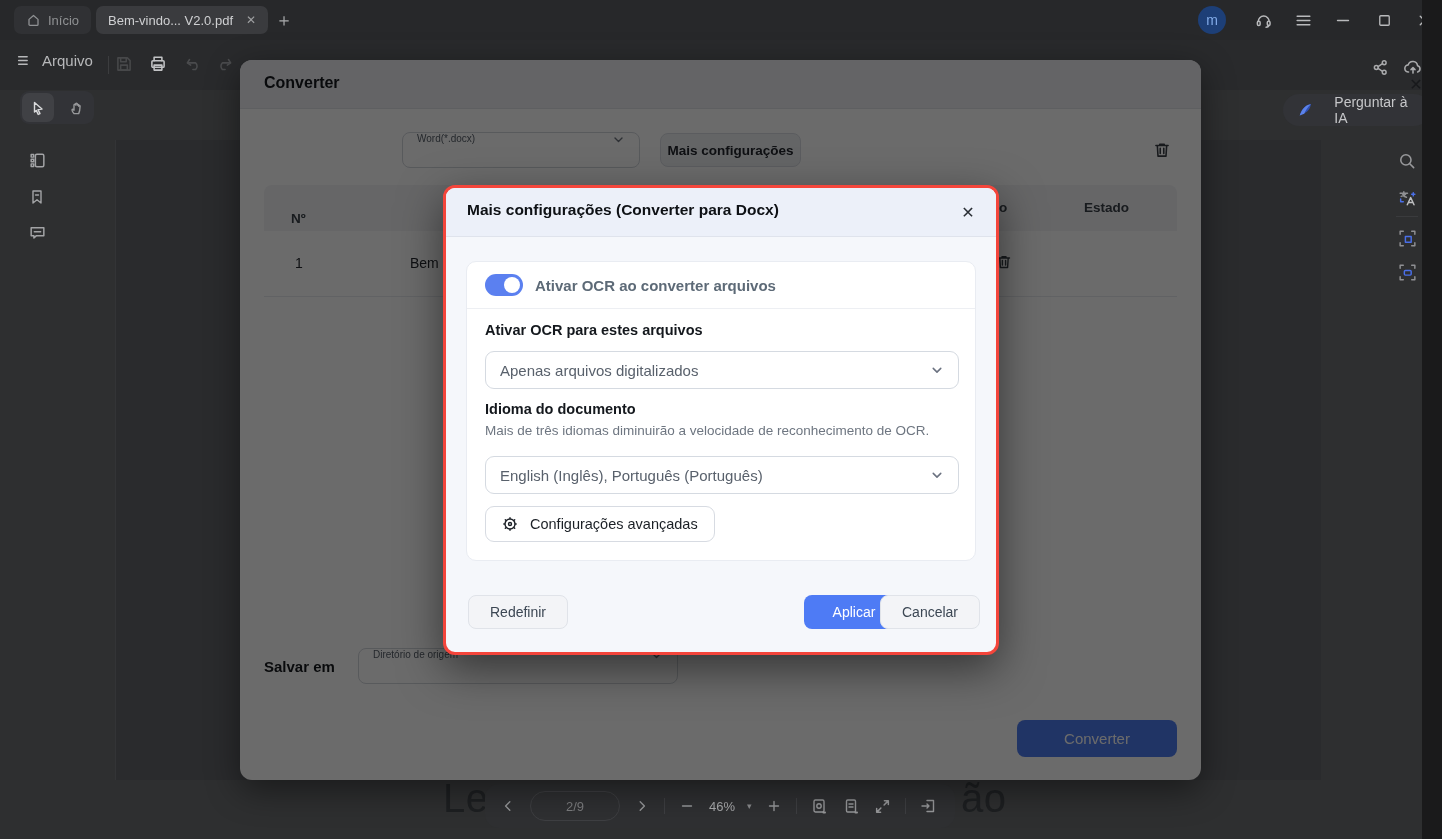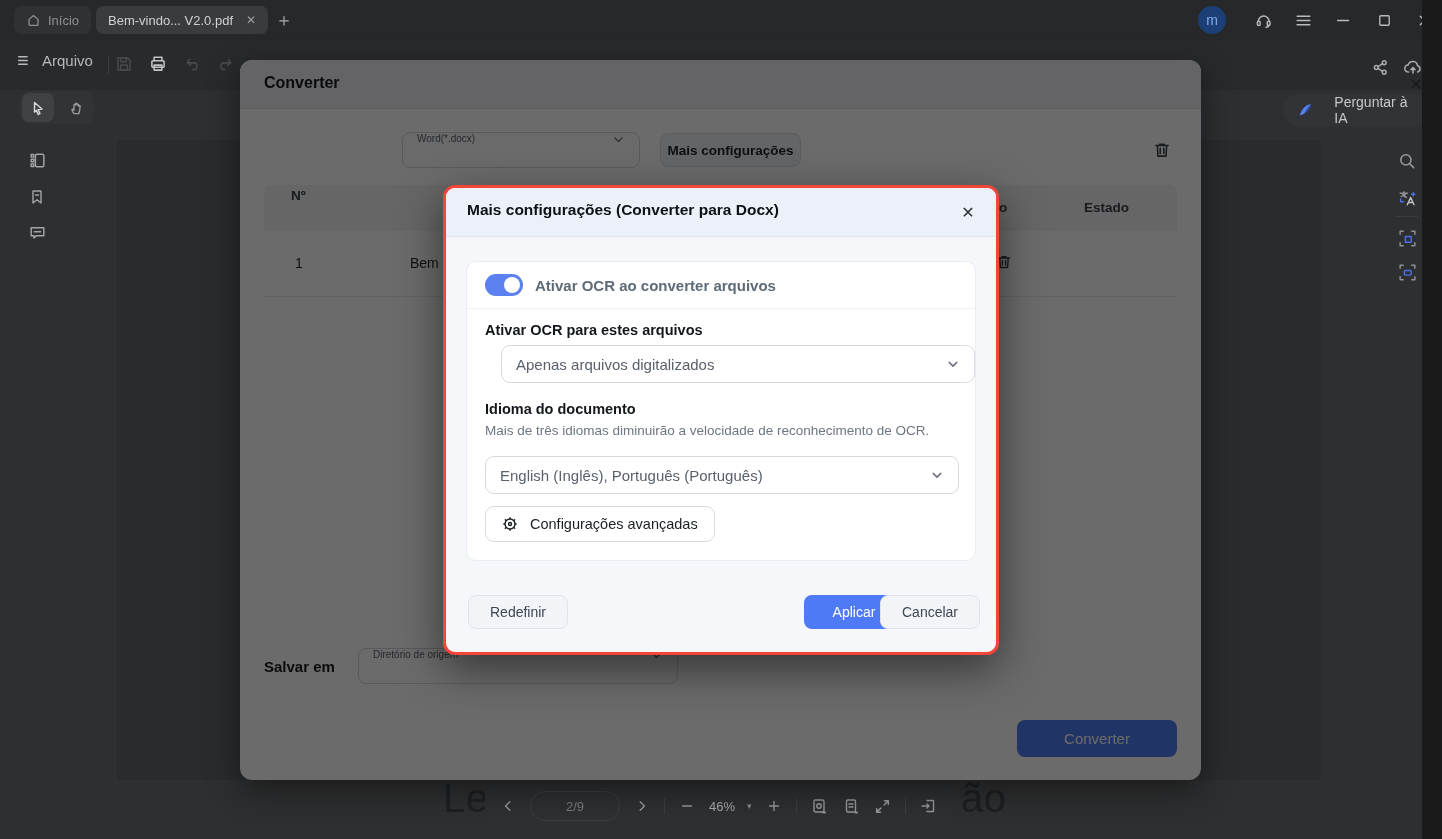--- a/index.html
+++ b/index.html
@@ -373,21 +373,21 @@
     <div class="abs ltbtn" style="left:420px;top:73px;width:141px;height:34px;">Mais configurações</div>
 
     <div class="abs dlg-trash">
       <svg class="ic" width="20" height="20" viewBox="0 0 18 18">
           <path d="M3.5 5h11M7 5V3.8h4V5M4.8 5l.6 9.5h7.2l.6-9.5M7.4 7.5v4.6M10.6 7.5v4.6"></path>
         </svg>
     </div>
 
     <div class="abs tablewrap">
       <div class="thead">
-        <span class="abs" style="left:27px;top:3px;">Nº</span>
+        <span class="abs" style="left:27px;top:26px;">Nº</span>
         <span class="abs" style="left:735px;top:15px;">o</span>
         <span class="abs" style="left:820px;top:15px;">Estado</span>
       </div>
       <div class="trow">
         <span class="abs" style="left:31px;top:24px;">1</span>
         <span class="abs" style="left:146px;top:24px;">Bem</span>
         <span class="abs" style="left:731px;top:22px;color:#3a4048;">
           <svg class="ic" width="18" height="18" viewBox="0 0 18 18">
               <path d="M3.5 5h11M7 5V3.8h4V5M4.8 5l.6 9.5h7.2l.6-9.5M7.4 7.5v4.6M10.6 7.5v4.6"></path>
             </svg>
@@ -413,21 +413,21 @@
 
       <div class="abs card">
         <div class="abs togglerow">
           <div class="toggle">
             <div class="knob"></div>
           </div>
           <span class="togglelabel">Ativar OCR ao converter arquivos</span>
         </div>
 
         <div class="abs m-label" style="top:60px;">Ativar OCR para estes arquivos</div>
-        <div class="abs m-select" style="top:83px;margin-left:16px;">
+        <div class="abs m-select" style="top:89px;">
           <span>Apenas arquivos digitalizados</span>
           <svg class="ic chev" width="14" height="14" viewBox="0 0 13 13">
               <path d="M3 5l3.5 3.5L10 5"></path>
             </svg>
         </div>
 
         <div class="abs m-label" style="top:139px;">Idioma do documento</div>
         <div class="abs m-hint">Mais de três idiomas diminuirão a velocidade de reconhecimento de OCR.</div>
         <div class="abs m-select" style="top:194px;">
           <span>English (Inglês), Português (Português)</span>

